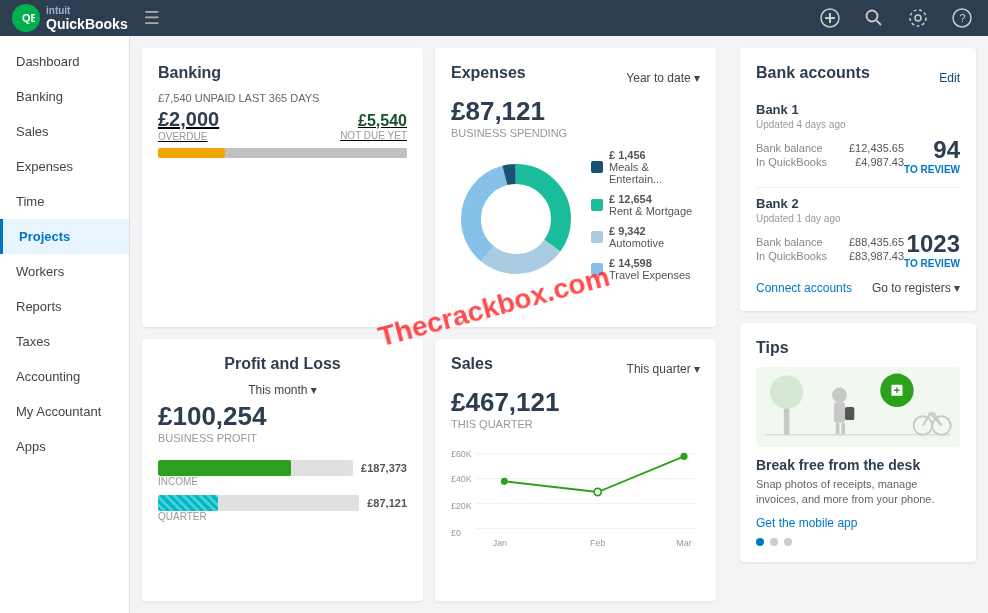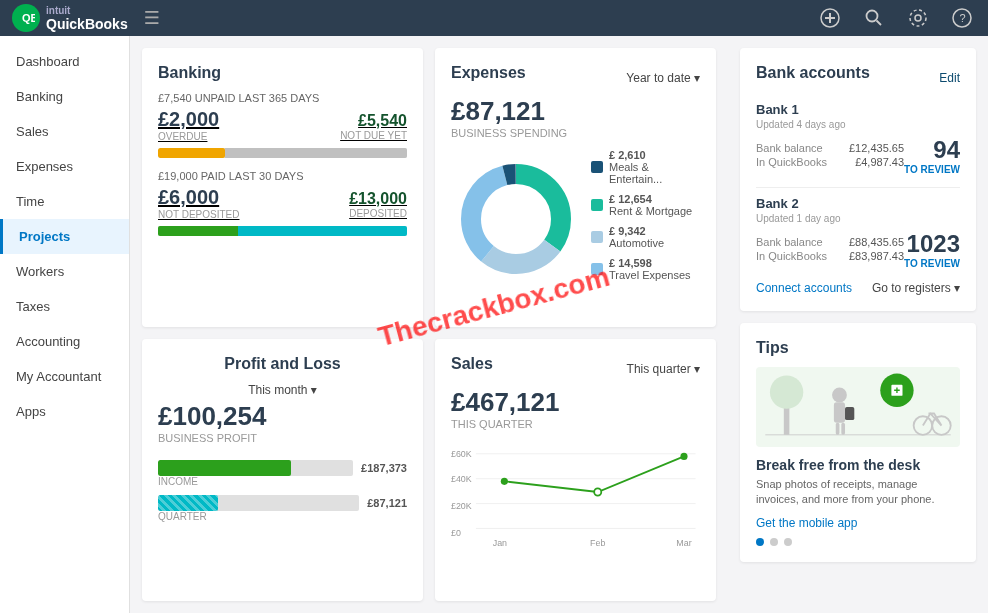--- a/index.html
+++ b/index.html
@@ -277,20 +277,21 @@
 <div class="main-layout">
 
   <aside class="sidebar">
   <div class="sidebar-item">Dashboard</div>
       <div class="sidebar-item">Banking</div>
       <div class="sidebar-item">Sales</div>
       <div class="sidebar-item">Expenses</div>
       <div class="sidebar-item">Time</div>
       <div class="sidebar-item active">Projects</div>
       <div class="sidebar-item">Workers</div>
+      <div class="sidebar-item">Reports</div>
       <div class="sidebar-item">Taxes</div>
       <div class="sidebar-item">Accounting</div>
       <div class="sidebar-item">My Accountant</div>
       <div class="sidebar-item">Apps</div>
     </aside>
 
   <main class="content">
 
     <div class="card">
       <div class="card-title">Banking</div>
@@ -304,37 +305,20 @@
           <div style="text-align:right">
             <div class="invoice-amount-right">£5,540</div>
             <div class="invoice-sublabel">NOT DUE YET</div>
           </div>
         </div>
         <div class="progress-bar-container">
           <div class="progress-bar-orange" style="width:27%"></div>
           <div class="progress-bar-gray"></div>
         </div>
       </div>
-      <div class="invoice-section">
-        <div class="invoice-label-small">£19,000 PAID LAST 30 DAYS</div>
-        <div class="invoice-amounts">
-          <div>
-            <div class="invoice-amount-big">£6,000</div>
-            <div class="invoice-sublabel">NOT DEPOSITED</div>
-          </div>
-          <div style="text-align:right">
-            <div class="invoice-amount-right">£13,000</div>
-            <div class="invoice-sublabel">DEPOSITED</div>
-          </div>
-        </div>
-        <div class="progress-bar-container">
-          <div class="progress-bar-green" style="width:32%"></div>
-          <div class="progress-bar-teal"></div>
-        </div>
-      </div>
     </div>
 
     <div class="card">
       <div class="expenses-header">
         <div class="card-title">Expenses</div>
         <div class="expenses-filter">
           <span>Year to date</span> ▾
         </div>
       </div>
       <div class="expenses-amount">£87,121</div>
@@ -346,21 +330,21 @@
             <circle cx="65" cy="65" r="45" fill="none" stroke="#1abc9c" stroke-width="20" stroke-dasharray="99 184" stroke-dashoffset="0" transform="rotate(-90 65 65)"></circle>
             <circle cx="65" cy="65" r="45" fill="none" stroke="#a9cce3" stroke-width="20" stroke-dasharray="73 210" stroke-dashoffset="-99" transform="rotate(-90 65 65)"></circle>
             <circle cx="65" cy="65" r="45" fill="none" stroke="#85c1e9" stroke-width="20" stroke-dasharray="99 184" stroke-dashoffset="-172" transform="rotate(-90 65 65)"></circle>
             <circle cx="65" cy="65" r="45" fill="none" stroke="#1a5276" stroke-width="20" stroke-dasharray="11 272" stroke-dashoffset="-271" transform="rotate(-90 65 65)"></circle>
             <circle cx="65" cy="65" r="30" fill="white"></circle>
           </svg>
         </div>
         <div class="expenses-legend">
           <div class="legend-item">
             <div class="legend-dot" style="background:#1a5276"></div>
-            <div class="legend-text"><span class="legend-amount">£ 2,610</span><br>Meals &amp; Entertain...</div>
+            <div class="legend-text"><span class="legend-amount">£ 1,456</span><br>Meals &amp; Entertain...</div>
           </div>
           <div class="legend-item">
             <div class="legend-dot" style="background:#1abc9c"></div>
             <div class="legend-text"><span class="legend-amount">£ 12,654</span><br>Rent &amp; Mortgage</div>
           </div>
           <div class="legend-item">
             <div class="legend-dot" style="background:#a9cce3"></div>
             <div class="legend-text"><span class="legend-amount">£ 9,342</span><br>Automotive</div>
           </div>
           <div class="legend-item">

